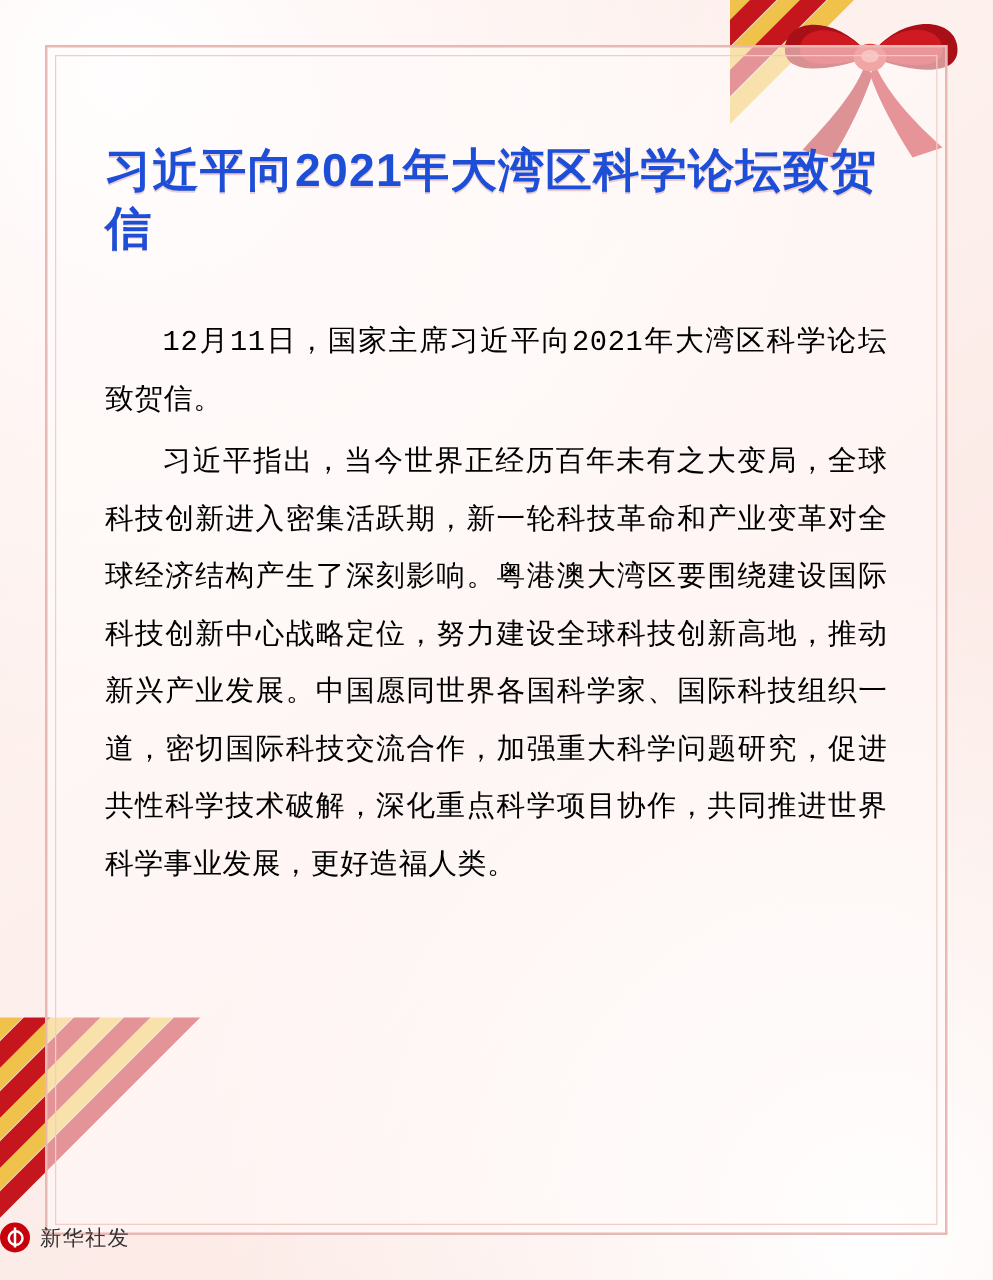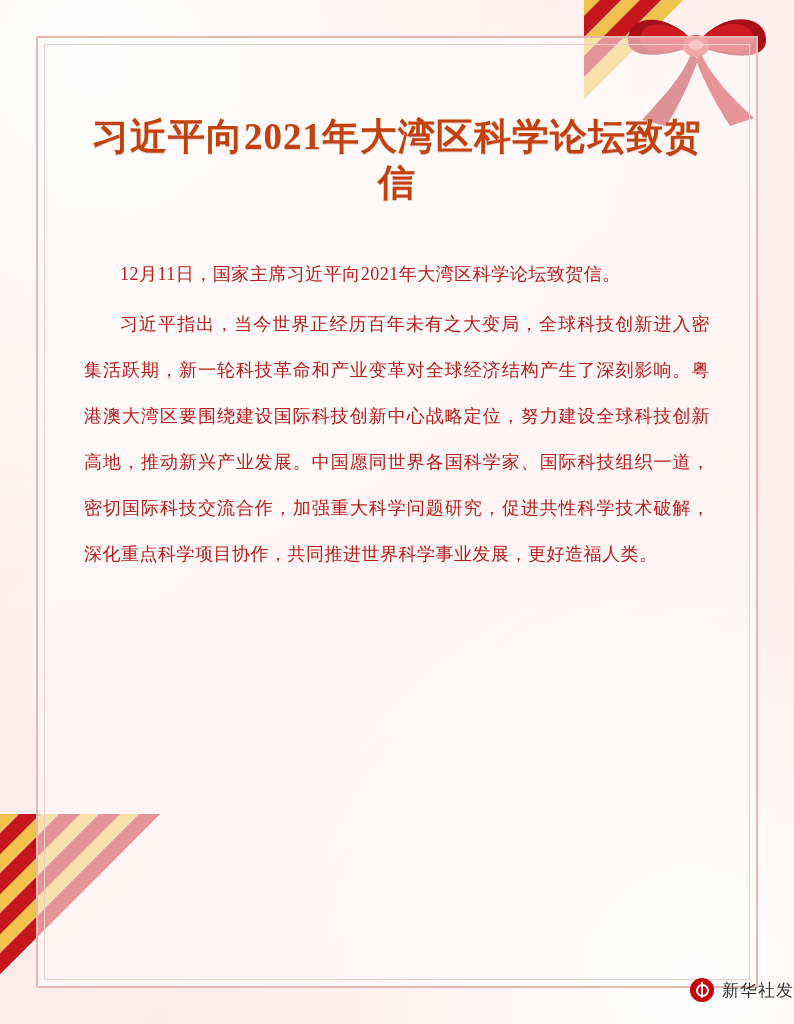--- a/index.html
+++ b/index.html
@@ -76,51 +76,50 @@
     position: absolute;
     top: 36px;
     left: 36px;
     right: 36px;
     bottom: 36px;
     padding: 78px 48px 0 48px;
     box-sizing: border-box;
   }
 
   .title {
-    font-family: Liberation Serif, serif;
+    font-family: Liberation Sans, sans-serif;
     font-weight: bold;
     font-size: 37px;
     letter-spacing: 1px;
-    color: #c2410c;
-    text-align: center;
+    color: #1d4ed8;
     line-height: 1.25;
     margin: 0 0 44px 0;
     text-shadow: 0 1px 0 rgba(140,0,10,0.18);
   }
 
   .body-text p {
-    font-family: Liberation Serif, serif;
-    font-size: 18px;
+    font-family: Liberation Mono, monospace;
+    font-size: 23px;
     line-height: 46px;
-    color: #b91c1c;
+    color: #000000;
     margin: 0 0 4px 0;
     text-indent: 2em;
     text-align: justify;
     letter-spacing: 0.5px;
   }
 
   
   .footer {
     position: absolute;
     left: 0;
     right: 0;
     bottom: 22px;
     display: flex;
     align-items: center;
-    justify-content: flex-end;
+    justify-content: flex-start;
     gap: 8px;
   }
   .logo {
     width: 24px;
     height: 24px;
     border-radius: 50%;
     background: #c7000b;
     position: relative;
     display: inline-block;
   }

